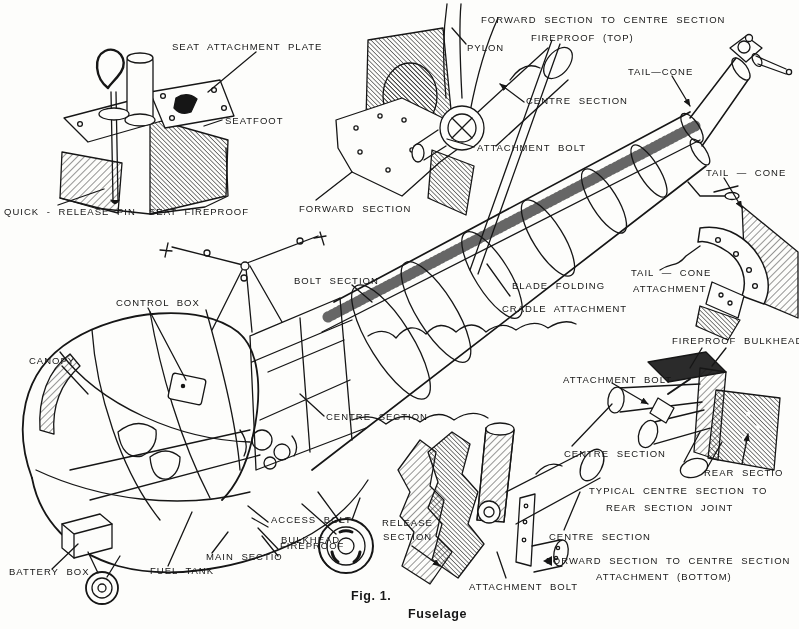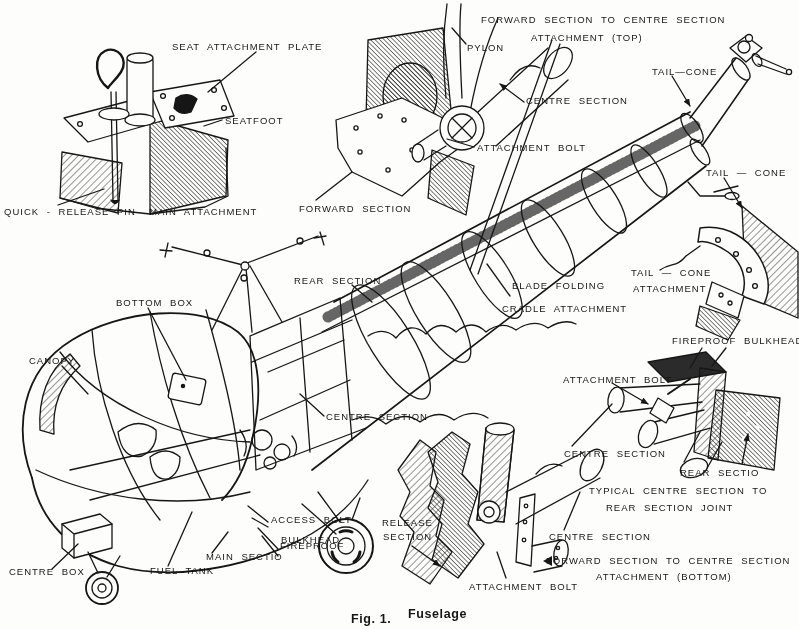--- a/index.html
+++ b/index.html
@@ -252,56 +252,56 @@
       <path d="M412,546 L440,566" marker-end="url(#arrow)"></path>
       <line x1="564" y1="530" x2="580" y2="492"></line>
       <line x1="506" y1="578" x2="497" y2="552"></line>
       <polygon points="543,561 552,556 552,566" fill="#161616" stroke="none"></polygon>
     </g>
   </svg>
 
   <div class="lbl" style="left:172px;top:41px">SEAT ATTACHMENT PLATE</div>
   <div class="lbl" style="left:225px;top:115px">SEATFOOT</div>
   <div class="lbl" style="left:4px;top:206px">QUICK - RELEASE PIN</div>
-  <div class="lbl" style="left:149px;top:206px">MAIN ATTACHMENT</div>
+  <div class="lbl" style="left:149px;top:206px">SEAT FIREPROOF</div>
 
   <div class="lbl" style="left:481px;top:14px">FORWARD SECTION TO CENTRE SECTION</div>
-  <div class="lbl" style="left:531px;top:32px">ATTACHMENT (TOP)</div>
+  <div class="lbl" style="left:531px;top:32px">FIREPROOF (TOP)</div>
   <div class="lbl" style="left:467px;top:42px">PYLON</div>
   <div class="lbl" style="left:526px;top:95px">CENTRE SECTION</div>
   <div class="lbl" style="left:477px;top:142px">ATTACHMENT BOLT</div>
   <div class="lbl" style="left:299px;top:203px">FORWARD SECTION</div>
 
-  <div class="lbl" style="left:652px;top:66px">TAIL—CONE</div>
+  <div class="lbl" style="left:628px;top:66px">TAIL—CONE</div>
   <div class="lbl" style="left:706px;top:167px">TAIL — CONE</div>
   <div class="lbl" style="left:631px;top:267px">TAIL — CONE</div>
   <div class="lbl" style="left:633px;top:283px">ATTACHMENT</div>
 
-  <div class="lbl" style="left:294px;top:275px">REAR SECTION</div>
+  <div class="lbl" style="left:294px;top:275px">BOLT SECTION</div>
   <div class="lbl" style="left:512px;top:280px">BLADE FOLDING</div>
   <div class="lbl" style="left:502px;top:303px">CRADLE ATTACHMENT</div>
-  <div class="lbl" style="left:116px;top:297px">BOTTOM BOX</div>
+  <div class="lbl" style="left:116px;top:297px">CONTROL BOX</div>
   <div class="lbl" style="left:29px;top:355px">CANOPY</div>
   <div class="lbl" style="left:326px;top:411px">CENTRE SECTION</div>
   <div class="lbl" style="left:271px;top:514px">ACCESS BOLT</div>
   <div class="lbl" style="left:206px;top:551px">MAIN SECTIO</div>
   <div class="lbl" style="left:280px;top:540px">FIREPROOF</div>
   <div class="lbl" style="left:281px;top:534px">BULKHEAD</div>
   <div class="lbl" style="left:150px;top:565px">FUEL TANK</div>
-  <div class="lbl" style="left:9px;top:566px">CENTRE BOX</div>
+  <div class="lbl" style="left:9px;top:566px">BATTERY BOX</div>
 
   <div class="lbl" style="left:672px;top:335px">FIREPROOF BULKHEAD</div>
   <div class="lbl" style="left:563px;top:374px">ATTACHMENT BOLT</div>
   <div class="lbl" style="left:564px;top:448px">CENTRE SECTION</div>
-  <div class="lbl" style="left:680px;top:467px">REAR SECTIO</div>
+  <div class="lbl" style="left:704px;top:467px">REAR SECTIO</div>
   <div class="lbl" style="left:589px;top:485px">TYPICAL CENTRE SECTION TO</div>
   <div class="lbl" style="left:606px;top:502px">REAR SECTION JOINT</div>
 
   <div class="lbl" style="left:382px;top:517px">RELEASE</div>
   <div class="lbl" style="left:383px;top:531px">SECTION</div>
   <div class="lbl" style="left:549px;top:531px">CENTRE SECTION</div>
   <div class="lbl" style="left:546px;top:555px">FORWARD SECTION TO CENTRE SECTION</div>
   <div class="lbl" style="left:596px;top:571px">ATTACHMENT (BOTTOM)</div>
   <div class="lbl" style="left:469px;top:581px">ATTACHMENT BOLT</div>
 
-  <div class="figcap" style="left:351px;top:612px">Fig. 1.</div>
+  <div class="figcap" style="left:351px;top:589px">Fig. 1.</div>
   <div class="figcap" style="left:408px;top:607px">Fuselage</div>
 </div>
 
 </body></html>

